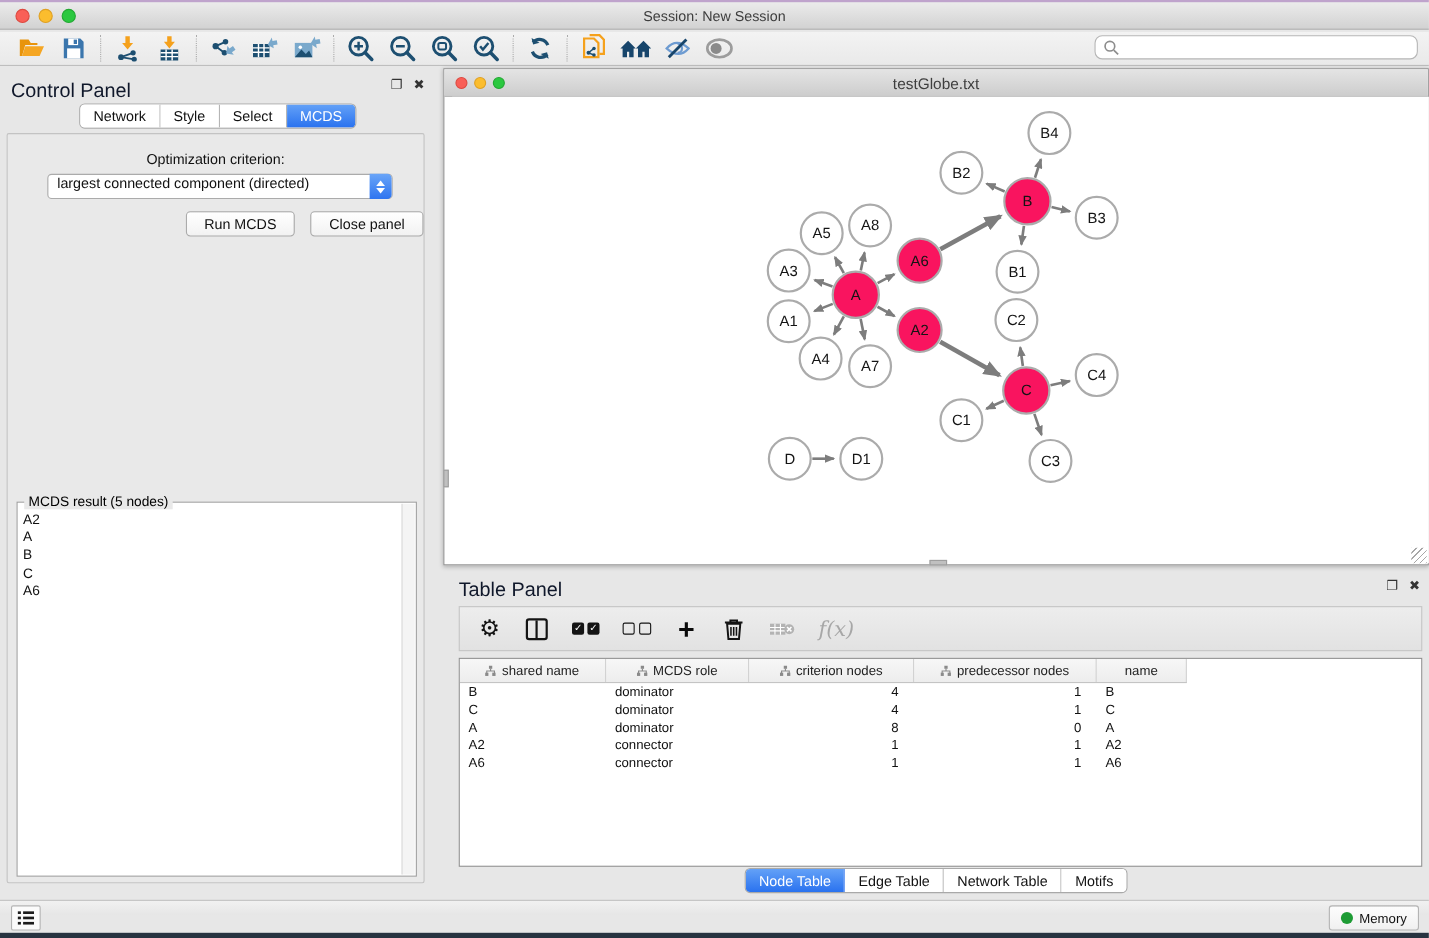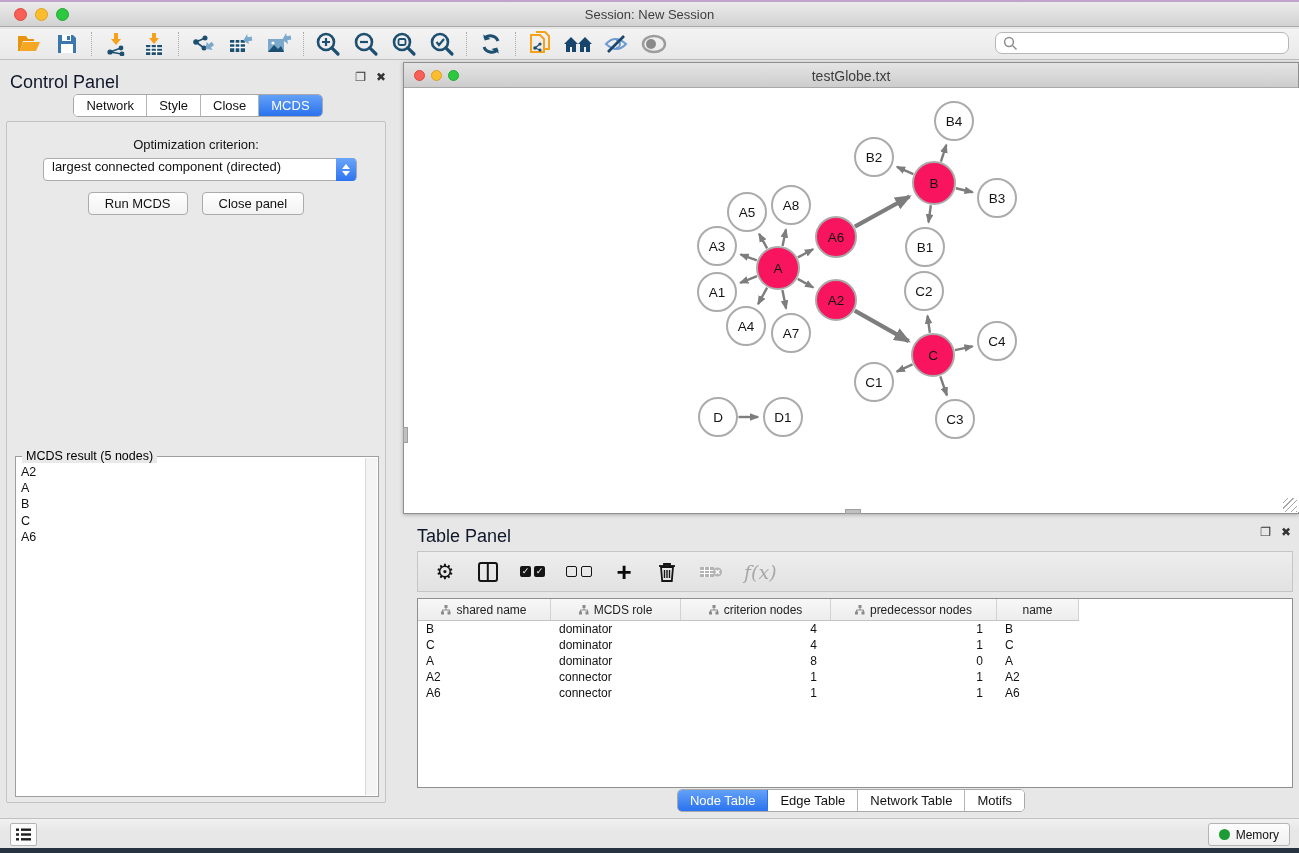--- a/index.html
+++ b/index.html
@@ -35,21 +35,21 @@
   .seg .tab { font-size:13px; color:#111; padding:3px 12px; border-right:1px solid #b5b5b5; background:#fff; display:flex; align-items:center; cursor:pointer; }
   .seg .tab:last-child { border-right:none; }
   .seg .tab.active { background:linear-gradient(#63a1f7,#2a72ef); color:#fff; border-right-color:#2a72ef; }
   .cp-body { position:absolute; left:6px; top:61px; width:380px; height:682px; background:#e9e9e9; border:1px solid #c3c3c3; border-radius:2px; }
   .opt-label { position:absolute; left:0; width:100%; top:15px; text-align:center; font-size:13px; color:#111; }
   .dropdown { position:absolute; left:36px; top:36px; width:314px; height:23px; background:#fff; border:1px solid #ababab; border-radius:4px; display:flex; align-items:flex-start; font-size:13px; color:#111; padding-left:8px; }
   .dd-step { position:absolute; right:0; top:-1px; width:20px; height:23px; background:linear-gradient(#6aa5f8,#2d74f0); border-radius:0 4px 4px 0; display:flex; flex-direction:column; align-items:center; justify-content:center; gap:2px; }
   .dd-step .up { width:0;height:0;border-left:4px solid transparent;border-right:4px solid transparent;border-bottom:5px solid #fff; }
   .dd-step .dn { width:0;height:0;border-left:4px solid transparent;border-right:4px solid transparent;border-top:5px solid #fff; }
   .btn { background:linear-gradient(#ffffff,#f2f2f2); border:1px solid #ababab; border-radius:4px; font-size:13px; color:#111; height:23px; padding:0 16px; display:inline-flex; align-items:center; cursor:pointer; }
-  .btn-row { position:absolute; top:70px; left:0; width:100%; display:flex; justify-content:center; gap:14px; }
+  .btn-row { position:absolute; top:70px; left:0; width:100%; display:flex; justify-content:flex-end; gap:14px; }
   .result-box { position:absolute; left:8px; top:334px; width:364px; height:341px; border:1px solid #9e9e9e; background:#fff; }
   .result-legend { position:absolute; left:6px; top:-8px; background:#e9e9e9; padding:0 4px; font-size:12.5px; color:#000000; }
   .result-list { position:absolute; inset:2px 14px 2px 2px; font-size:12.5px; color:#111; line-height:16.2px; padding:5px 0 0 3px; overflow:hidden; }
   .result-scroll { position:absolute; top:1px; bottom:1px; right:1px; width:12px; background:#f4f4f4; border-left:1px solid #d9d9d9; }
 
   
   .net-window { left:403px; top:62px; width:896px; height:452px; border:1px solid #8f8f8f; background:#fff; box-shadow:0 1px 4px rgba(0,0,0,.25); }
   .nw-title { position:absolute; left:0; top:0; width:100%; height:25px; background:linear-gradient(#e4e4e4,#cdcdcd); border-bottom:1px solid #a8a8a8; }
   .nw-title .lights { left:10px; top:7px; gap:6px; }
   .nw-title .light { width:11px; height:11px; }
@@ -241,21 +241,21 @@
 <div class="abs control-panel">
   <div class="cp-head panel-head">Control Panel</div>
   <div class="cp-icons">
     <span class="panel-ctl">❐</span>
     <span class="panel-ctl">✖</span>
   </div>
   <div class="tabs-row" style="top:34px;">
     <div class="seg" id="cp-tabs">
         <span class="tab">Network</span>
         <span class="tab">Style</span>
-        <span class="tab">Close</span>
+        <span class="tab">Select</span>
         <span class="tab active">MCDS</span>
       </div>
   </div>
   <div class="cp-body">
     <div class="opt-label">Optimization criterion:</div>
     <div class="dropdown">
       <span>largest connected component (directed)</span>
       <span class="dd-step">
           <span class="up"></span>
           <span class="dn"></span>

